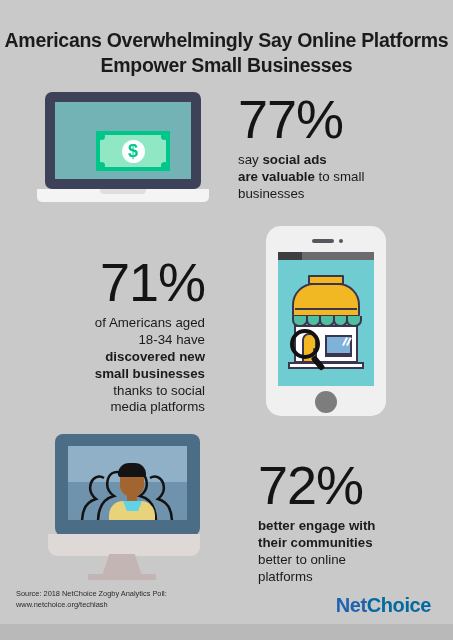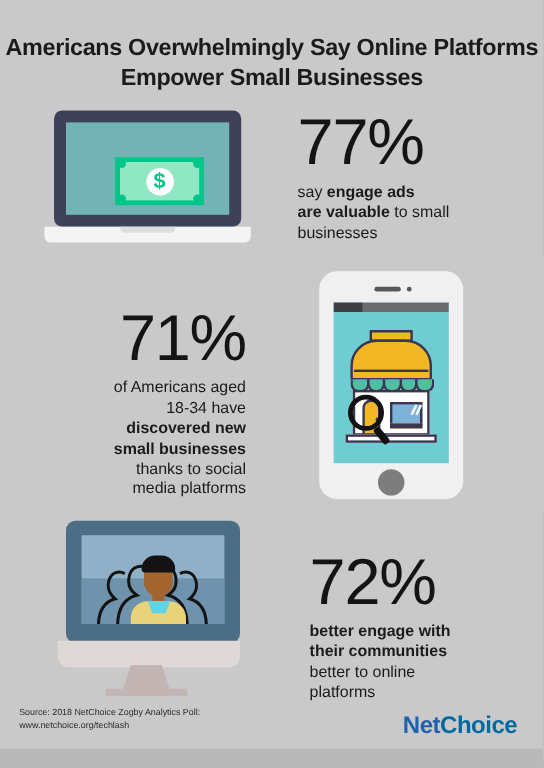--- a/index.html
+++ b/index.html
@@ -42,21 +42,21 @@
     letter-spacing: -1px;
   }
   .stat .desc {
     font-size: 13.3px;
     line-height: 1.27;
     color: #1b1b1b;
     margin-top: 6px;
   }
   .stat .desc b { font-weight: bold; }
 
-  #stat-77 { left: 248px; top: 92px; text-align: left; }
+  #stat-77 { left: 238px; top: 92px; text-align: left; }
   #stat-71 { right: 248px; top: 255px; text-align: right; }
   #stat-72 { left: 258px; top: 458px; text-align: left; }
 
   
   .source {
     position: absolute;
     left: 16px;
     top: 589px;
     font-size: 7.4px;
     line-height: 1.45;
@@ -288,21 +288,21 @@
         </div>
       </div>
     </div>
     <div class="lp-base"></div>
     <div class="lp-pad"></div>
   </div>
 
   <div class="stat" id="stat-77">
     <div class="pct">77%</div>
     <div class="desc">
-      <span>say </span><b>engage ads</b><br>
+      <span>say </span><b>social ads</b><br>
       <b>are valuable </b><span>to small</span><br>
       <span>businesses</span>
     </div>
   </div>
 
   <div class="stat" id="stat-71">
     <div class="pct">71%</div>
     <div class="desc">
       <span>of Americans aged</span><br>
       <span>18-34 have</span><br>

